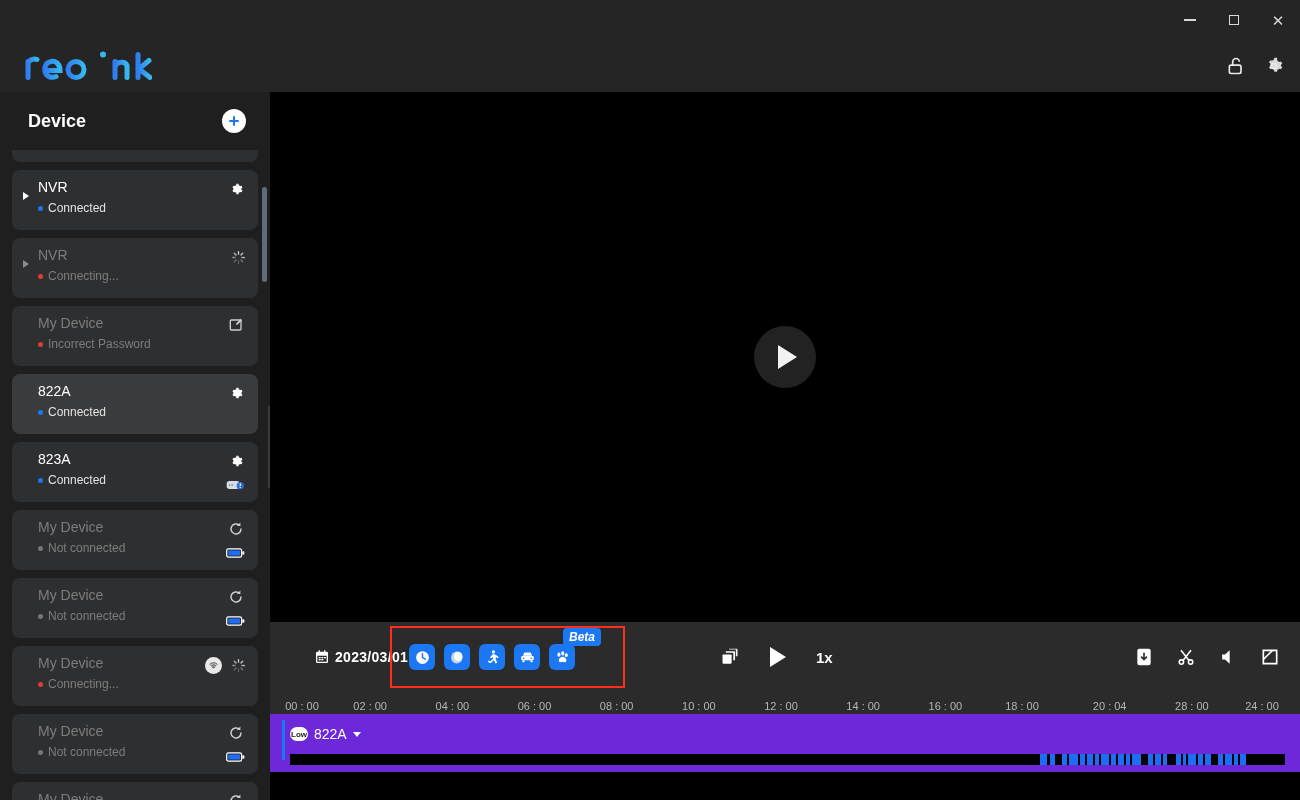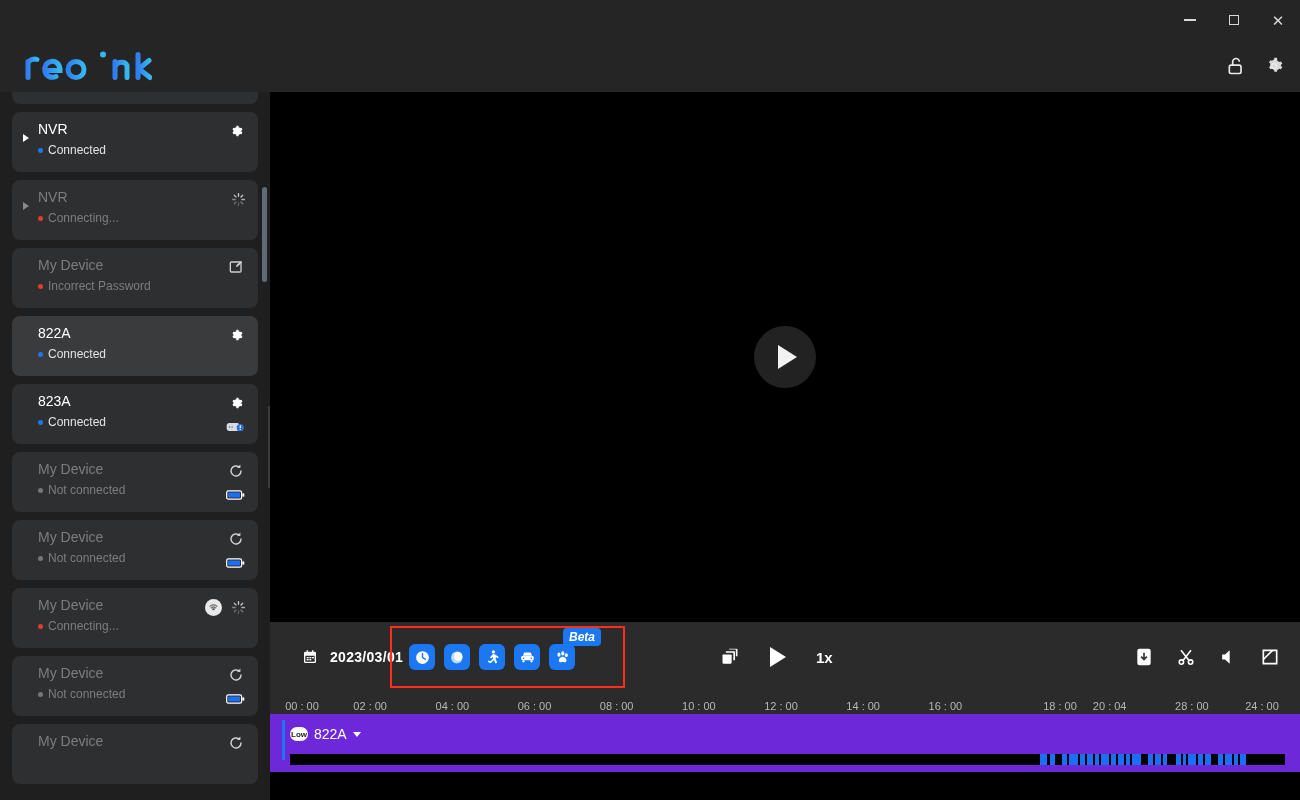--- a/index.html
+++ b/index.html
@@ -118,21 +118,21 @@
   .playcircle i {
     width:0; height:0; margin-left:5px;
     border-left:19px solid #f2f2f2; border-top:12px solid transparent; border-bottom:12px solid transparent;
   }
 
   
   .ctrlbar {
     position:absolute; left:270px; top:622px; width:1030px; height:70px;
     background:#2b2b2b; display:flex; align-items:center;
   }
-  .datebox { position:absolute; left:32px; display:flex; align-items:center; gap:12px; }
+  .datebox { position:absolute; left:44px; display:flex; align-items:center; gap:5px; }
   .datebox svg { width:16px; height:16px; color:#fff; }
   .datetext { font-size:14px; font-weight:bold; color:#fff; letter-spacing:.3px; }
 
   .filterbox {
     position:absolute; left:120px; top:4px; width:235px; height:62px;
     border:2px solid #ff2d1a; display:flex; align-items:center; padding-left:17px; gap:9px;
   }
   .fbtn {
     width:26px; height:26px; border-radius:6px; background:#1b78f2;
     display:flex; align-items:center; justify-content:center; position:relative;
@@ -221,20 +221,28 @@
           <path d="M8 11V7a4 4 0 0 1 8 0"></path>
       </svg>
       <svg class="hdr-ico" viewBox="0 0 24 24" fill="currentColor">
         <path d="M12 8a4 4 0 1 0 0 8 4 4 0 0 0 0-8zm0 6a2 2 0 1 1 0-4 2 2 0 0 1 0 4z"></path>
         <path d="M20.4 13.5l-.1-1.5.1-1.5 1.6-1.2-1.6-2.8-1.9.6-2.5-1.5L15.6 2h-3.2l-.4 2.1-2.5 1.5-1.9-.6-1.6 2.8 1.6 1.2-.1 1.5.1 1.5-1.6 1.2 1.6 2.8 1.9-.6 2.5 1.5.4 2.1h3.2l.4-2.1 2.5-1.5 1.9.6 1.6-2.8-1.6-1.2z" opacity=".92"></path>
       </svg>
     </div>
   </div>
 
   <div class="sidebar">
+    <div class="side-head">
+      <div class="side-title">Device</div>
+      <div class="addbtn">
+        <svg viewBox="0 0 24 24" fill="none" stroke="currentColor" stroke-width="3" stroke-linecap="round">
+          <path d="M12 6v12M6 12h12"></path>
+        </svg>
+      </div>
+    </div>
 
     <div class="devlist" id="devlist">
       <div class="partial"></div>
     <div class="devcard">
           <div class="caret"></div>
           <div class="dev-name">NVR</div>
           <div class="dev-status">
             <span class="dot blue"></span>
             <span>Connected</span>
           </div>
@@ -486,21 +494,21 @@
     <div class="ticks" id="ticks">
         <div class="tick" style="left: 32px;">00 : 00</div>
         <div class="tick" style="left: 100.167px;">02 : 00</div>
         <div class="tick" style="left: 182.333px;">04 : 00</div>
         <div class="tick" style="left: 264.5px;">06 : 00</div>
         <div class="tick" style="left: 346.667px;">08 : 00</div>
         <div class="tick" style="left: 428.833px; text-align: right;">10 : 00</div>
         <div class="tick" style="left: 511px;">12 : 00</div>
         <div class="tick" style="left: 593.167px;">14 : 00</div>
         <div class="tick" style="left: 675.333px;">16 : 00</div>
-        <div class="tick" style="left: 790px;">18 : 00</div>
+        <div class="tick" style="left: 752px;">18 : 00</div>
         <div class="tick" style="left: 839.667px;">20 : 04</div>
         <div class="tick" style="left: 921.833px;">28 : 00</div>
         <div class="tick" style="left: 992px;">24 : 00</div>
       </div>
     <div class="zoomrow">
       <div class="zminus">−</div>
       <div class="zbar" id="zbar">
           <div class="gl" style="left: 8.33333%;"></div>
           <div class="gl" style="left: 16.6667%;"></div>
           <div class="gl" style="left: 25%;"></div>

